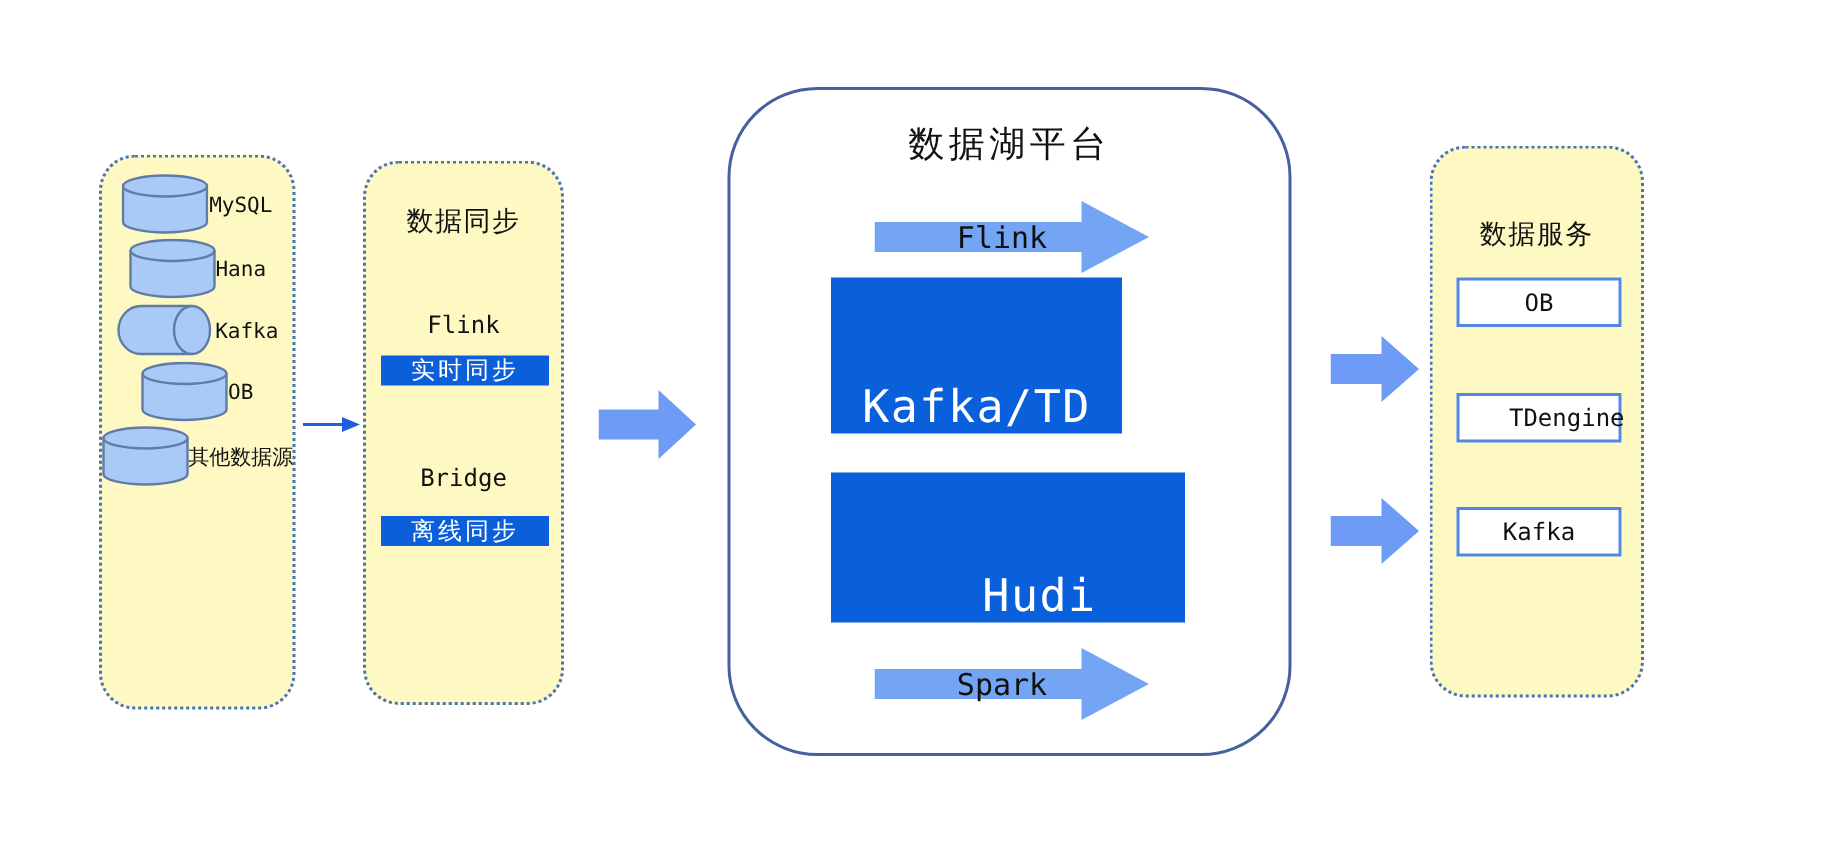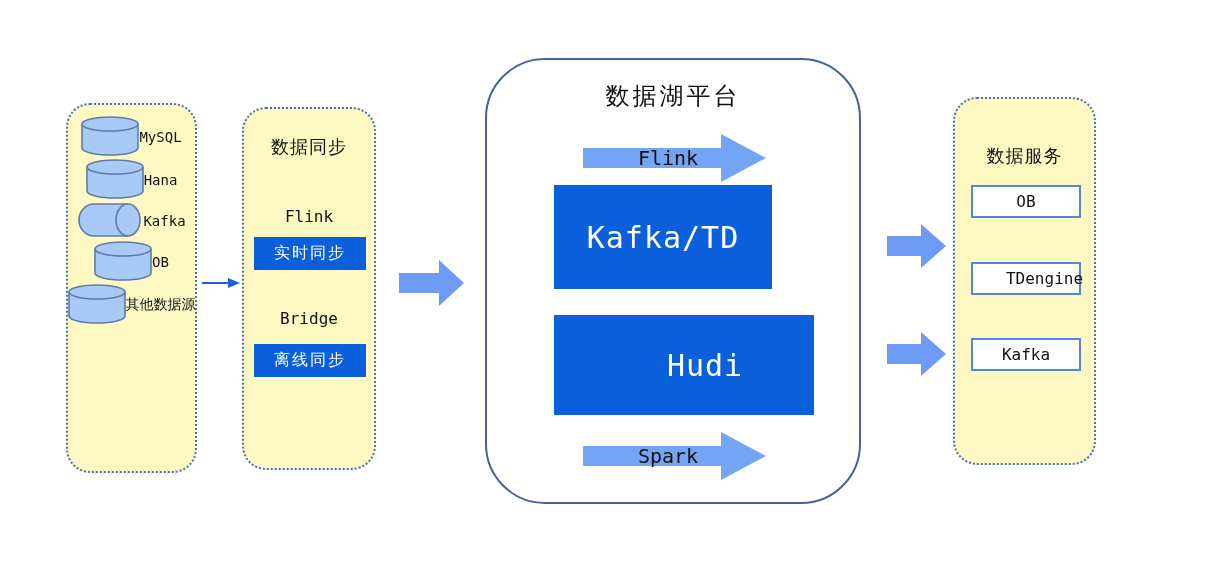--- a/index.html
+++ b/index.html
@@ -15,39 +15,39 @@
   #sources-panel{left:66px;top:103px;width:131px;height:370px;}
   .src-col{display:flex;flex-direction:column;align-items:center;padding-top:11px;}
   .src-item{display:flex;flex-direction:row;align-items:center;margin-bottom:3px;}
   .src-label{font-size:14px;margin-top:4px;margin-bottom:3px;white-space:nowrap;}
   
   #sync-panel{left:242px;top:107px;width:134px;height:363px;}
   .panel-title{position:absolute;width:100%;text-align:center;font-size:18px;letter-spacing:1px;}
   #sync-panel .panel-title{top:26px;}
   .engine-label{position:absolute;width:100%;text-align:center;font-size:16px;}
   .sync-btn{
-    position:absolute;left:10px;width:112px;height:33px;background:#0c5fda;color:#fff;
+    position:absolute;left:10px;width:112px;height:20px;background:#0c5fda;color:#fff;
     font-size:16px;display:flex;align-items:center;justify-content:center;letter-spacing:2px;
   }
   
   #platform{
     position:absolute;left:485px;top:58px;width:376px;height:446px;box-sizing:border-box;
     border:2px solid #47619e;border-radius:60px;background:#fff;
   }
   #platform-title{position:absolute;top:20px;width:100%;text-align:center;font-size:24px;letter-spacing:3px;}
   .flow-arrow{position:absolute;left:96px;width:184px;height:48px;}
   .flow-arrow .flow-label{
     position:absolute;left:0;top:0;width:170px;height:48px;display:flex;align-items:center;
     justify-content:center;font-size:20px;color:#101010;
   }
   #flow-top{top:74px;}
   #flow-bottom{top:372px;}
   .storage-box{
-    position:absolute;left:67px;width:218px;background:#0a5fda;color:#fff;
-    display:flex;align-items:center;justify-content:center;font-size:30px;letter-spacing:1px;
+    position:absolute;left:67px;width:194px;background:#0a5fda;color:#fff;
+    display:flex;align-items:flex-end;justify-content:center;font-size:30px;letter-spacing:1px;
   }
   #storage-box-0{top:125px;height:104px;}
   #storage-box-1{top:255px;height:100px;padding-left:42px;}
   
   #services-panel{left:953px;top:97px;width:143px;height:368px;}
   #services-panel .panel-title{top:45px;}
   .service-box{
     position:absolute;left:16px;width:110px;height:33px;background:#fff;border:2px solid #5388e2;
     box-sizing:border-box;display:flex;align-items:center;justify-content:center;font-size:16px;
   }

